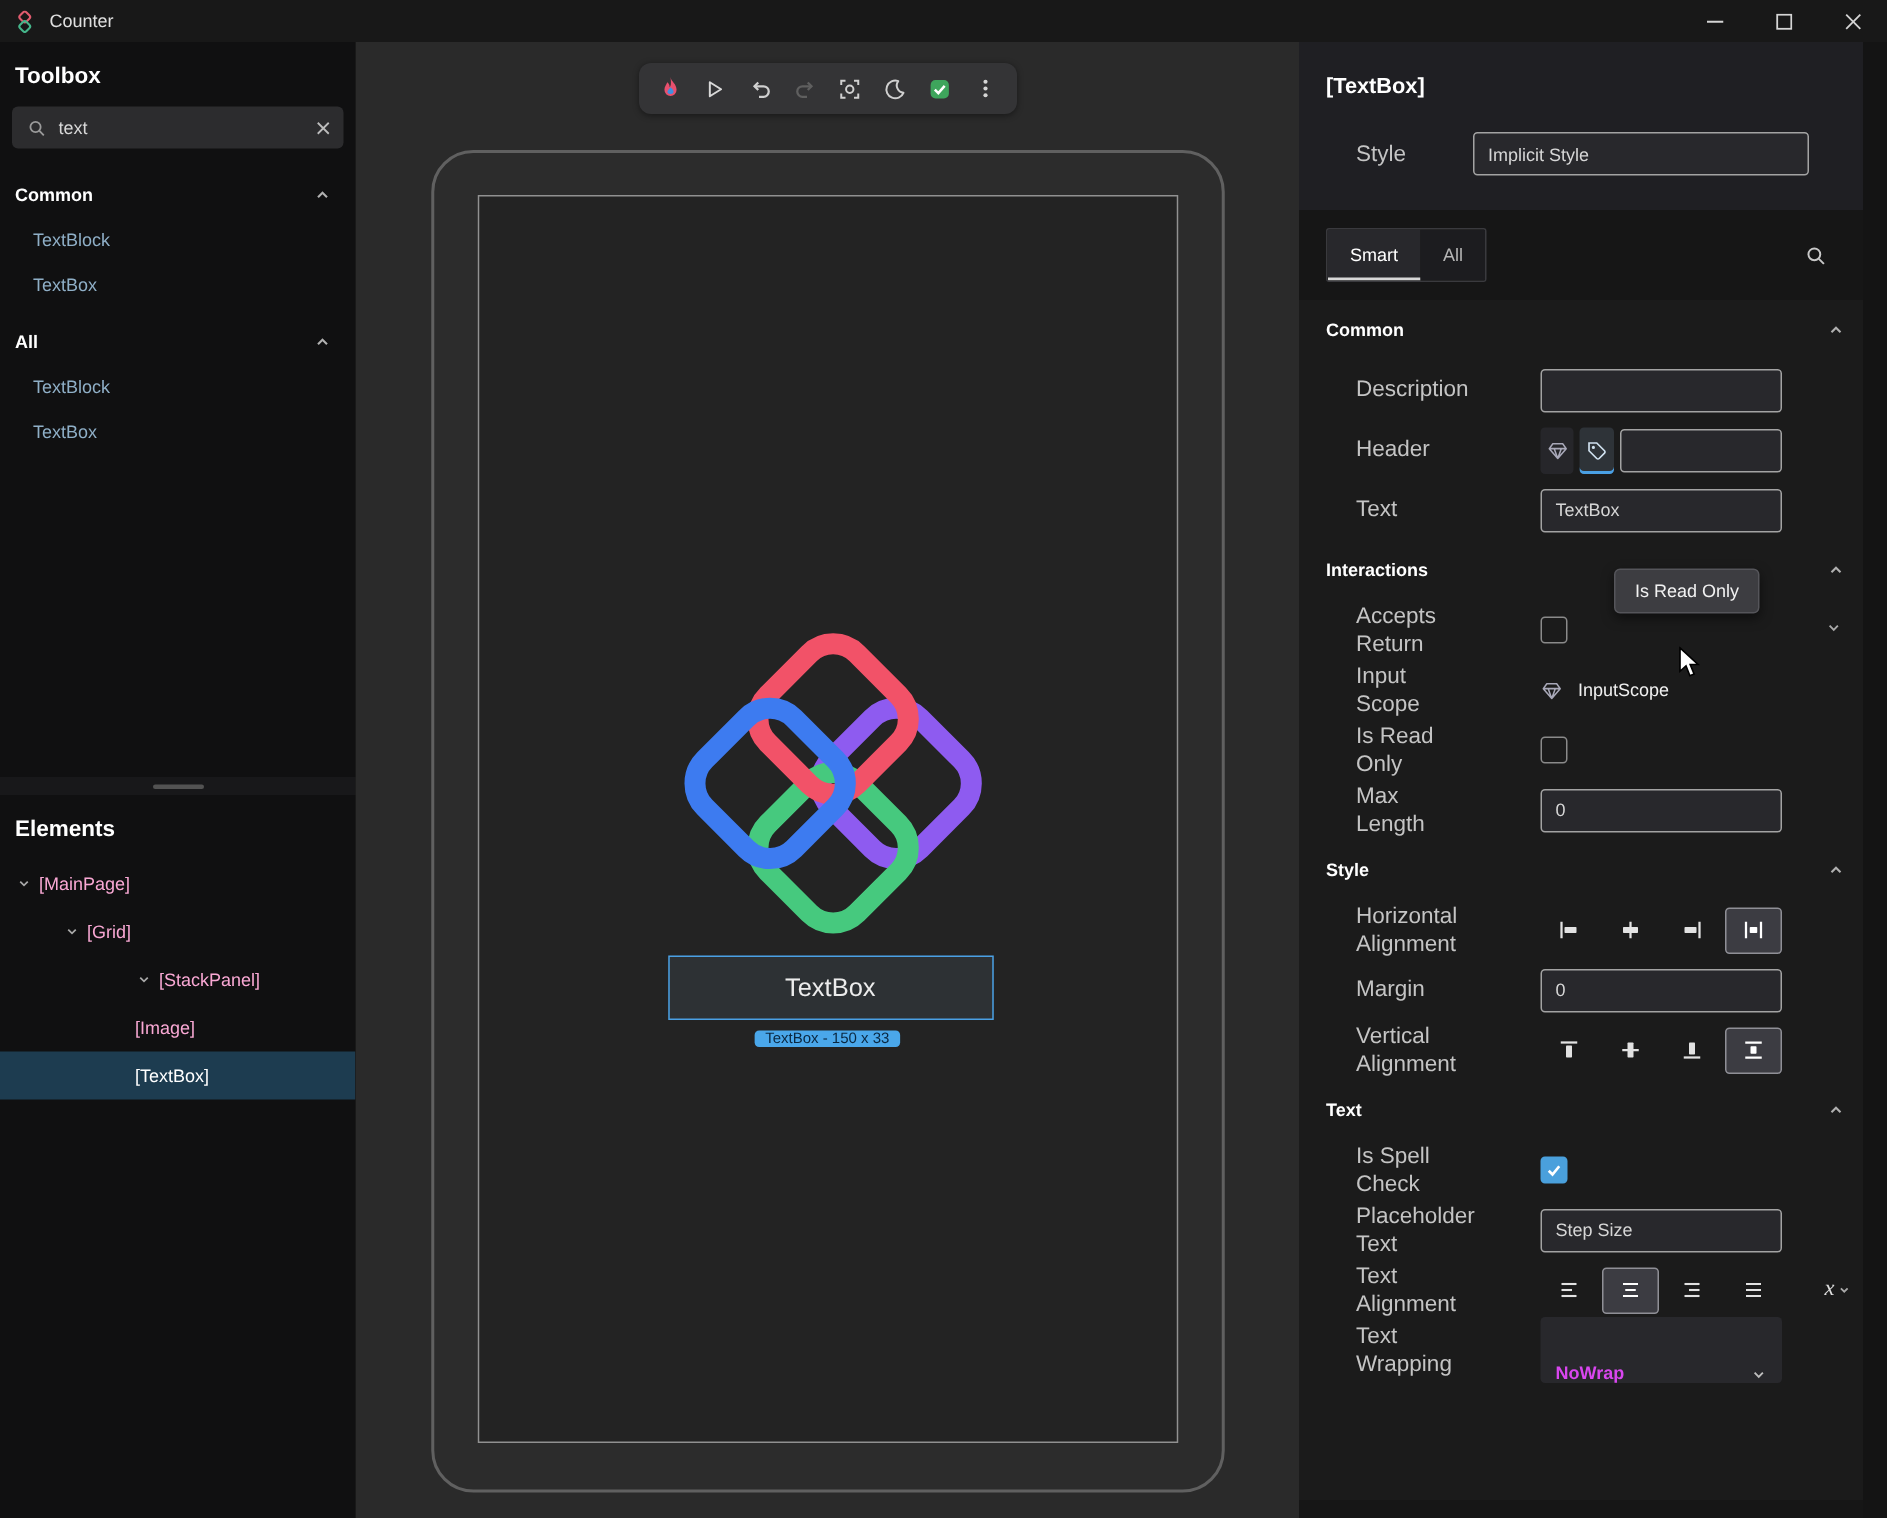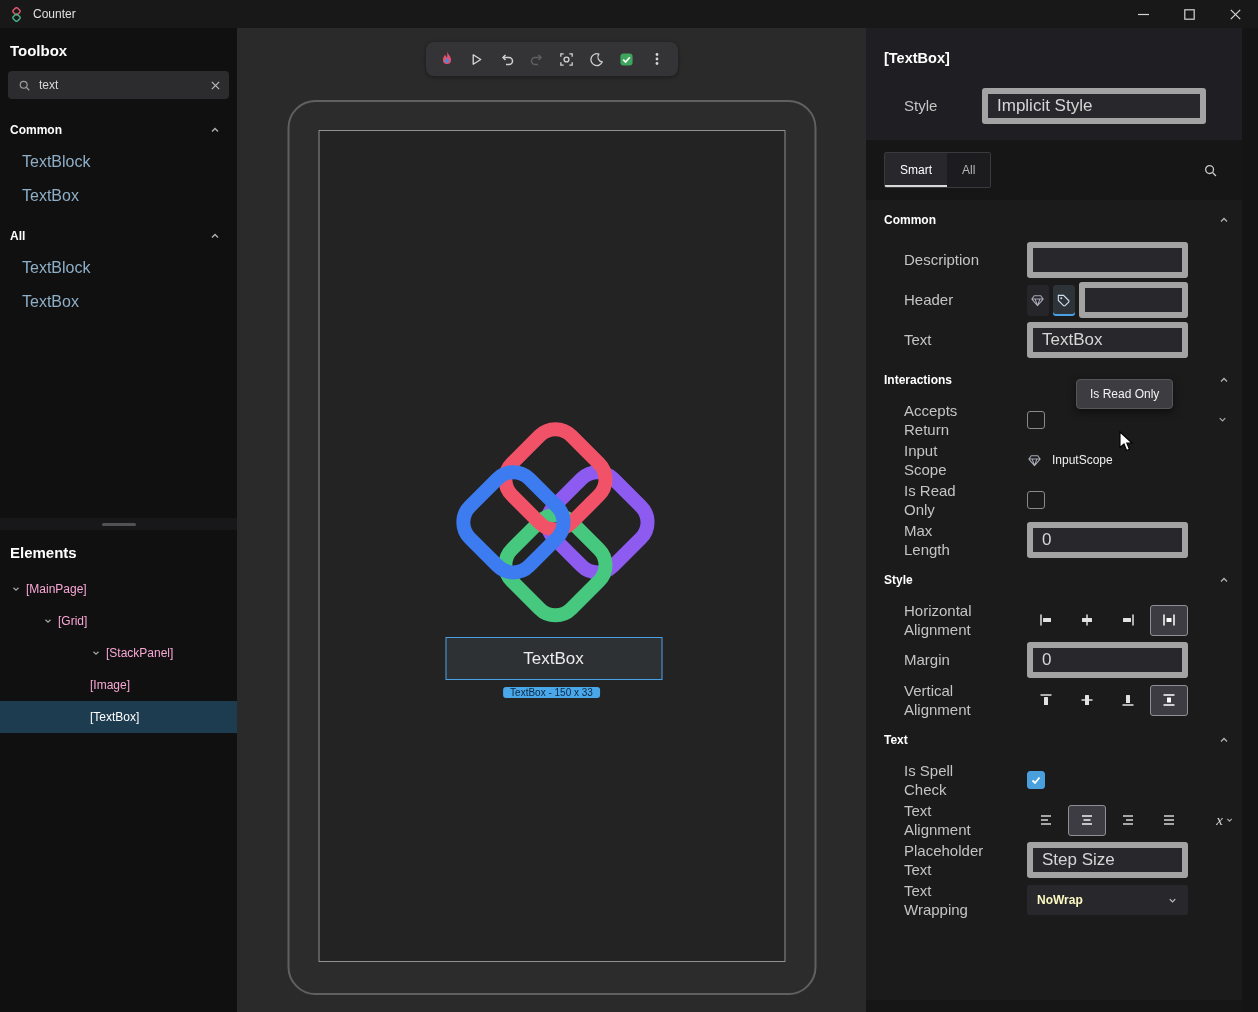--- a/index.html
+++ b/index.html
@@ -16,21 +16,21 @@
   
   .main { position:absolute; top:28px; left:0; right:0; bottom:0; display:flex; }
 
   
   .sidebar { width:237px; background:#101011; display:flex; flex-direction:column; flex:0 0 237px; }
   .toolbox { height:490px; overflow:hidden; }
   .panel-title { font-size:15px; font-weight:bold; color:#fff; margin:14px 10px 12px; }
   .search { margin:0 8px; height:28px; background:#2c2c2e; border-radius:4px; display:flex; align-items:center; padding:0 8px 0 10px; }
   .search input { flex:1; background:transparent; border:none; outline:none; color:#d8d8d8; font-size:12px; margin-left:8px; font-family:inherit; }
   .tb-head { display:flex; align-items:center; justify-content:space-between; padding:0 16px 0 10px; height:30px; margin-top:16px; font-size:12px; font-weight:bold; color:#fff; cursor:default; }
-  .tb-item { font-size:16px; color:#8fafc7; padding:8px 0 8px 22px; cursor:default; }
+  .tb-item { font-size:12px; color:#8fafc7; padding:8px 0 8px 22px; cursor:default; }
   .splitter { height:12px; background:#18181a; display:flex; align-items:center; justify-content:center; }
   .grip { width:34px; height:3px; border-radius:2px; background:#525252; }
   .elements { flex:1; overflow:hidden; }
   .tree-row { height:32px; display:flex; align-items:center; font-size:12px; color:#f9a8d4; cursor:default; }
   .tree-row.selected { background:#1d3c50; color:#fff; }
   .chev { width:16px; display:flex; justify-content:center; flex:0 0 16px; }
   .d0{padding-left:8px} .d1{padding-left:24px} .d2{padding-left:40px} .d3{padding-left:88px} .d4{padding-left:72px}
   .tree-label { margin-left:2px; }
 
   
@@ -43,39 +43,39 @@
   .sel-textbox { position:absolute; left:126px; top:506px; width:217px; height:43px; border:1.5px solid #4aa0e4; background:#2d3134; display:flex; align-items:center; justify-content:center; font-size:17px; color:#ececec; }
   .size-badge { position:absolute; top:556px; left:50%; transform:translateX(-50%); background:#4aa7ea; color:#0a2740; font-size:10px; padding:0 7px; border-radius:3px; white-space:nowrap; }
 
   
   .inspector { width:392px; flex:0 0 392px; background:#161616; position:relative; }
   .scroll-strip { position:absolute; right:0; top:0; bottom:0; width:16px; background:#141414; }
   .insp-header { width:376px; height:112px; background:#1f1f23; padding:14px 16px 0 18px; }
   .insp-title { font-size:14.5px; font-weight:bold; color:#fff; margin:8px 0 22px; }
   .style-row { display:flex; align-items:center; }
   .plabel { flex:0 0 78px; width:78px; font-size:15px; color:#c4c4c4; line-height:1.3;margin-left:20px; }
-  .pinput { height:29px; background:#28282c; border:6px solid #a3a3a3; border-radius:3px; color:#d6d6d6; font-size:17px; padding:12px 9px; font-family:inherit; outline:none; width:100%; }
+  .pinput { height:29px; background:#28282c; border:1px solid #a3a3a3; border-radius:3px; color:#d6d6d6; font-size:12px; padding:12px 9px; font-family:inherit; outline:none; width:100%; }
   .style-row .pinput { width:224px; }
   .tabs-row { width:376px; height:60px; display:flex; align-items:center; justify-content:space-between; padding:0 24px 0 18px; }
   .tabs { display:flex; height:36px; border:1px solid #3a3a3e; border-radius:2px; overflow:hidden; }
   .tab { padding:0 15px; display:flex; align-items:center; font-size:12px; color:#b5b5b5; background:#1c1c1f; cursor:pointer; }
   .tab.active { background:#28282c; color:#fff; box-shadow:inset 0 -2px 0 #d8d8d8; }
   .props { width:376px; height:800px; background:#1b1b1b; position:relative; }
   .sec-head { height:40px; display:flex; align-items:center; justify-content:space-between; padding:0 12px 0 18px; }
   .sec-head > span { font-size:12px; font-weight:bold; color:#fff; }
   .prow { height:40px; display:flex; align-items:center; padding:0 54px 0 18px; position:relative;gap:45px; }
   .pctl { flex:1; display:flex; align-items:center; min-width:0; }
   .iconbtn { width:36px; height:31px; background:#26262a; border:none; border-radius:3px; display:flex; align-items:center; justify-content:center; margin-right:4px; cursor:pointer; }
   .iconbtn.selected { background:#2e3338; box-shadow:inset 0 -2px 0 #4aa0e4; }
   .cbx { width:18px; height:18px; border:1px solid #8a8a8a; border-radius:3px; background:transparent; display:flex; align-items:center; justify-content:center; cursor:pointer; }
   .cbx.checked { background:#4aa0dc; border-color:#4aa0dc; }
   .alngrp { display:flex; gap:3px; }
   .alnbtn { width:52px; height:31px; background:transparent; border:1px solid transparent; border-radius:3px; display:flex; align-items:center; justify-content:center; cursor:pointer; }
   .alnbtn.selected { background:#3c3c42; border-color:#8f8f96; }
-  .pselect { width:100%; height:30px; background:#28282c; border-radius:3px; display:flex; align-items:center; justify-content:space-between; padding:0 10px; color:#fef9c3; font-size:12px; font-weight:bold; cursor:pointer; }
+  .pselect { width:100%; height:44px; background:#28282c; border-radius:3px; display:flex; align-items:flex-end; justify-content:space-between; padding:0 10px; color:#d946ef; font-size:12px; font-weight:bold; cursor:pointer; }
   .gemtext { font-size:12px; color:#f0f0f0; margin-left:10px; }
   .row-chev { position:absolute; right:14px; top:50%; transform:translateY(-50%); cursor:pointer; }
   .x-drop { position:absolute; right:8px; top:50%; transform:translateY(-50%); display:flex; align-items:center; gap:2px; cursor:pointer; }
   .x-glyph { font-family:"Liberation Serif","DejaVu Serif",serif; font-style:italic; font-size:15px; color:#ddd; }
   .tooltip { position:absolute; left:210px; top:179px; height:30px; background:#3d3d41; border:1px solid #55555a; border-radius:4px; display:flex; align-items:center; padding:0 13px; font-size:12px; color:#f2f2f2; box-shadow:0 3px 8px rgba(0,0,0,.5); z-index:5; white-space:nowrap; }
   .cursor { position:absolute; left:1119px; top:431px; z-index:20; pointer-events:none; }
 </style>
 </head>
 <body>
 
@@ -433,20 +433,26 @@
         <span class="plabel">Is Spell Check</span>
         <div class="pctl">
           <div class="cbx checked">
             <svg width="12" height="12" viewBox="0 0 12 12">
                 <polyline points="2.5,6.5 5,9 9.5,3.5" stroke="#fff" stroke-width="1.8" fill="none"></polyline>
               </svg>
           </div>
         </div>
       </div>
       <div class="prow">
+        <span class="plabel">Placeholder Text</span>
+        <div class="pctl">
+            <input class="pinput" value="Step Size" style="">
+          </div>
+      </div>
+      <div class="prow">
         <span class="plabel">Text Alignment</span>
         <div class="pctl alngrp">
           <button class="alnbtn">
               <svg width="16" height="16" viewBox="0 0 16 16">
                 <line x1="3" y1="4" x2="13" y2="4" stroke="#e2e2e2" stroke-width="1.4"></line>
                 <line x1="3" y1="8" x2="10" y2="8" stroke="#e2e2e2" stroke-width="1.4"></line>
                 <line x1="3" y1="12" x2="13" y2="12" stroke="#e2e2e2" stroke-width="1.4"></line>
               </svg>
             </button>
           <button class="alnbtn selected">
@@ -472,26 +478,20 @@
             </button>
         </div>
         <span class="x-drop">
           <span class="x-glyph">x</span>
           <svg width="9" height="9" viewBox="0 0 12 12">
               <polyline points="3,4.5 6,7.5 9,4.5" fill="none" stroke="#a8a8a8" stroke-width="1.6"></polyline>
             </svg>
         </span>
       </div>
       <div class="prow">
-        <span class="plabel">Placeholder Text</span>
-        <div class="pctl">
-            <input class="pinput" value="Step Size" style="">
-          </div>
-      </div>
-      <div class="prow">
         <span class="plabel">Text Wrapping</span>
         <div class="pctl">
           <div class="pselect">
             <span>NoWrap</span>
             <svg width="11" height="11" viewBox="0 0 12 12">
                 <polyline points="3,4.5 6,7.5 9,4.5" fill="none" stroke="#bdbdbd" stroke-width="1.4"></polyline>
               </svg>
           </div>
         </div>
       </div>

